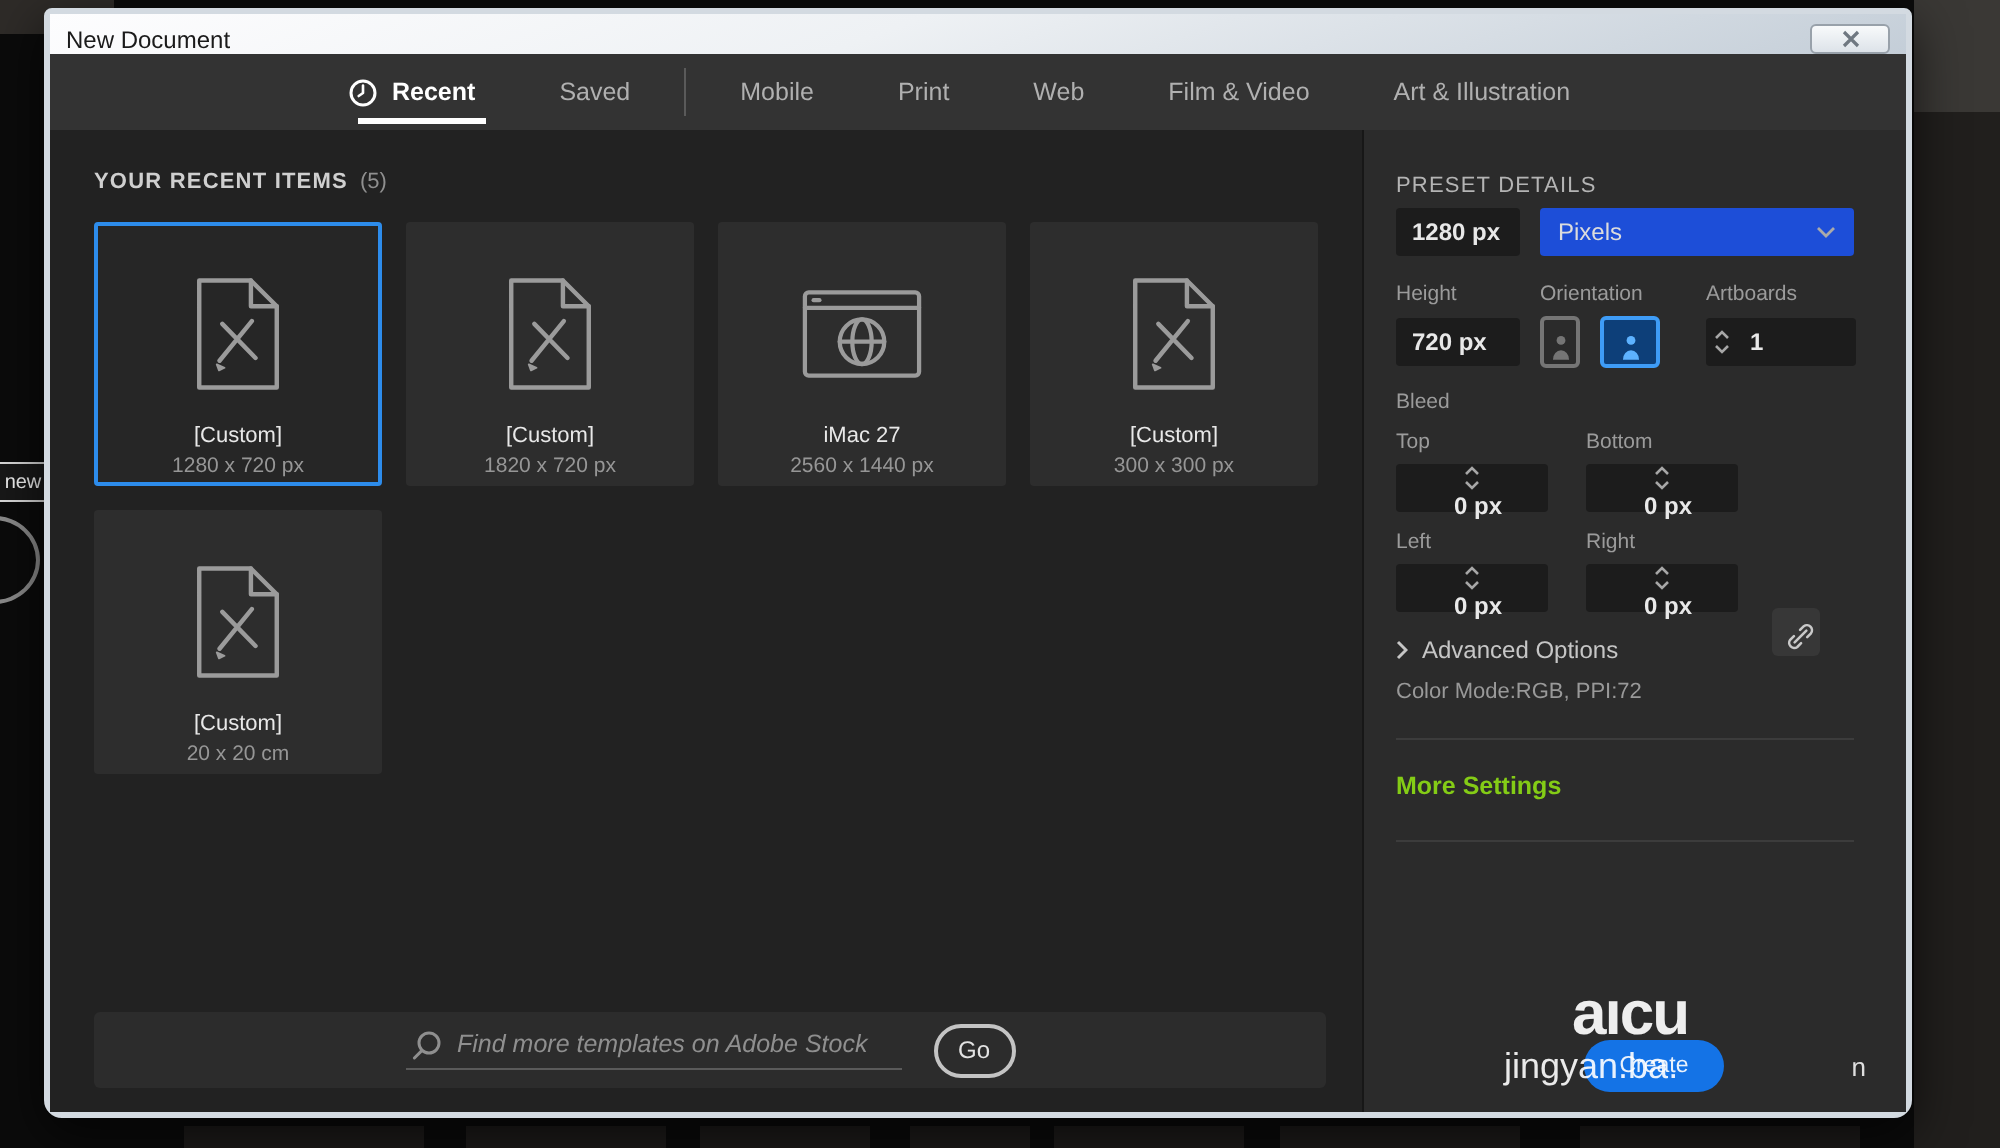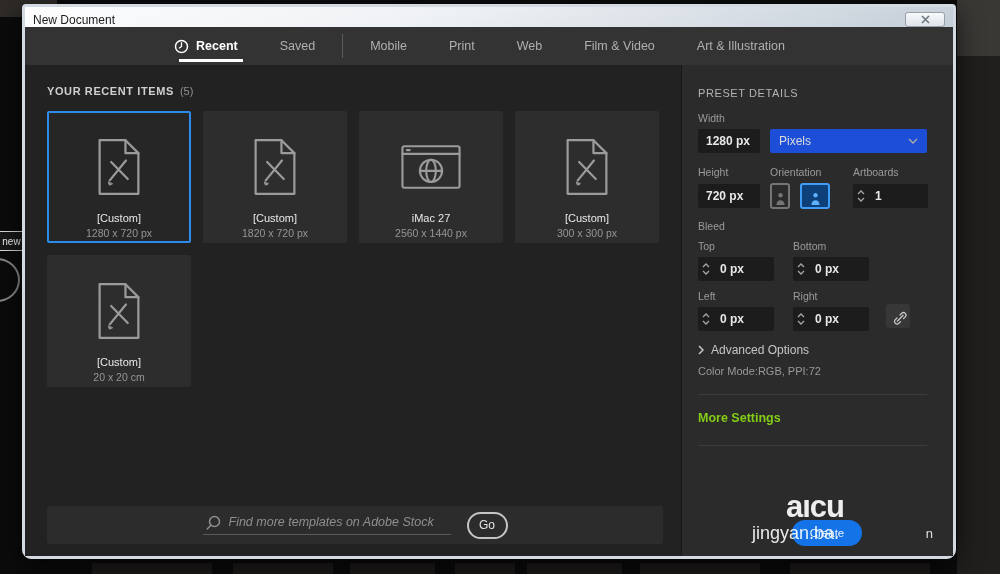--- a/index.html
+++ b/index.html
@@ -119,21 +119,21 @@
   .dropdown .dval { flex:1; font-size:12px; color:#dcdcdc; font-weight:normal; }
   .grid3 { display:grid; grid-template-columns:72px 83px 1fr; align-items:center; }
   .orients { display:flex; gap:10px; align-items:center; }
   .orient { border-radius:3px; display:flex; align-items:flex-end; justify-content:center; cursor:pointer; padding-bottom:2px; }
   .orient.portrait { width:20px; height:26px; border:2px solid #757575; }
   .orient.landscape { width:30px; height:26px; border:2px solid #3e9cf7; background:#0d3f79; }
   .stepval { height:24px; background:#1c1c1c; border-radius:2px; display:flex; align-items:center; cursor:pointer; }
   .stepval .chev { width:16px; display:flex; justify-content:center; }
   .stepval .val { font-size:12px; font-weight:bold; color:#e8e8e8; margin-left:6px; }
   .grid2 { display:grid; grid-template-columns:95px 1fr; align-items:center; }
-  .w85 { width:76px; }
+  .w85 { width:76px;flex-direction:column; }
   .w75 { width:75px; }
   .link-btn {
     position:absolute; left:204px; top:239px; width:24px; height:24px;
     background:#373737; border-radius:3px; display:flex; align-items:center; justify-content:center; cursor:pointer;
   }
   .advanced { margin-top:12px; display:flex; align-items:center; gap:7px; font-size:12px; color:#c6c6c6; cursor:pointer; }
   .colormode { margin-top:8px; font-size:11px; color:#999; }
   .divider { margin-top:17px; height:1px; background:#3c3c3c; }
   .more-settings { margin-top:16px; font-size:12.5px; font-weight:bold; color:#84cc16; cursor:pointer; }
   .divider2 { margin-top:20px; height:1px; background:#3c3c3c; }
@@ -311,21 +311,20 @@
         </div>
         <div class="go-btn">
             <span>Go</span>
           </div>
       </div>
     </div>
 
     <div class="panel">
       <div class="panel-head">PRESET DETAILS</div>
 
-      <div class="flabel mt14">Width</div>
       <div class="row mt5">
         <div class="field w62">1280 px</div>
         <div class="dropdown">
           <span class="dval">Pixels</span>
           <span>
             <svg width="10" height="6" viewBox="0 0 10 6">
                 <polyline points="1,1 5,5 9,1" fill="none" stroke="#aaaaaa" stroke-width="1.4"></polyline>
               </svg>
           </span>
         </div>

